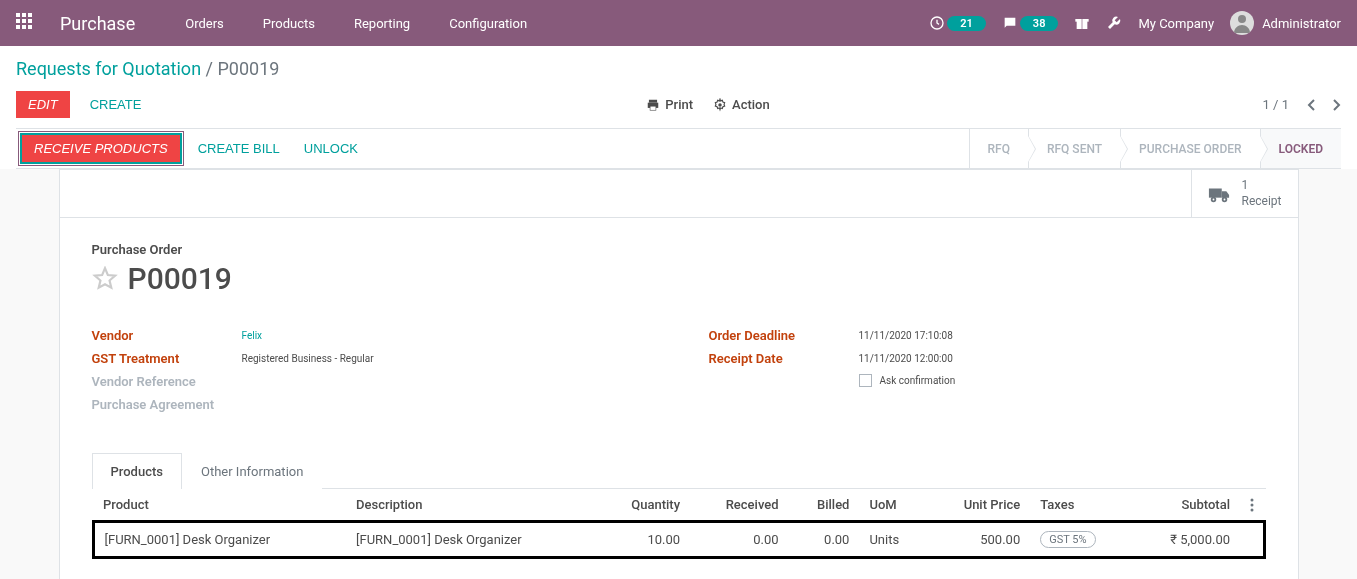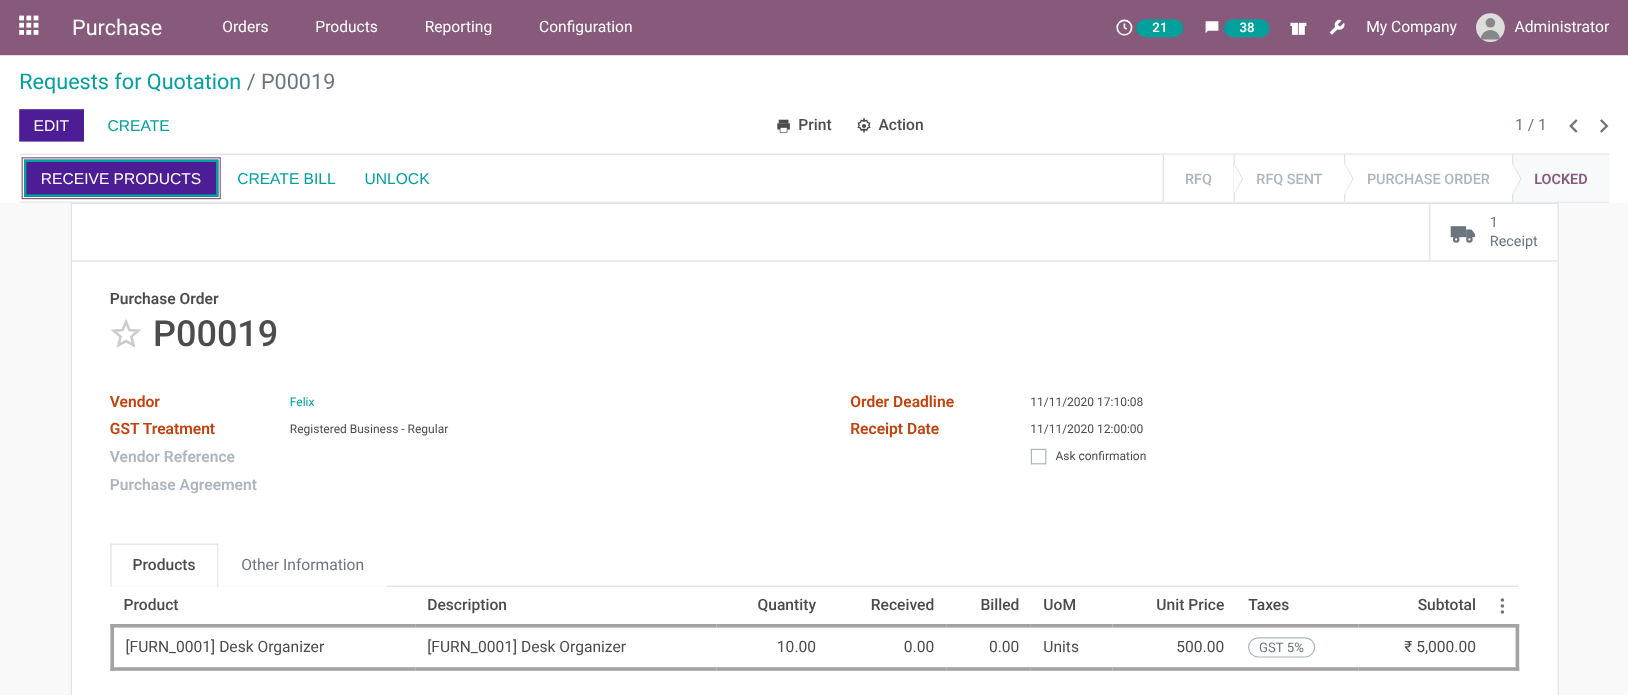--- a/index.html
+++ b/index.html
@@ -19,21 +19,21 @@
 .nav-avatar { width:24px; height:24px; border-radius:50%; background:#ddd; display:flex; align-items:center; justify-content:center; overflow:hidden; }
 .nav-user { display:flex; align-items:center; gap:8px; cursor:pointer; }
 
 
 .control-panel { padding: 12px 16px 0 16px; }
 .breadcrumb { font-size: 18px; color:#6C757D; margin-bottom:12px; }
 .breadcrumb a { color:#00A09D; text-decoration:none; cursor:pointer; }
 .cp-row { display:flex; align-items:center; }
 .cp-left { display:flex; gap:8px; align-items:center; }
 .btn { border:none; padding:6px 12px; font-size:13px; cursor:pointer; font-weight:500; }
-.btn-primary { background:#4c1d95; color:#fff; text-transform:uppercase; }
+.btn-primary { background:#ef4444; color:#fff; text-transform:uppercase;font-style:italic; }
 .btn-secondary { background:transparent; color:#00A09D; text-transform:uppercase; font-weight:500; }
 .cp-center { flex:1; display:flex; justify-content:center; gap:20px; }
 .cp-center-btn { display:flex; align-items:center; gap:5px; cursor:pointer; color:#4c4c4c; font-weight:500;justify-content:space-between; }
 .cp-right { display:flex; align-items:center; gap:18px; color:#6C757D; }
 .pager-arrows { display:flex; gap:14px; }
 .pager-arrow { color:#6C757D; font-size:16px; cursor:pointer; }
 
 
 .statusbar { display:flex; border-top:1px solid #dee2e6; border-bottom:1px solid #dee2e6; margin-top:10px; align-items:stretch; }
 .statusbar-buttons { display:flex; }
@@ -76,21 +76,21 @@
 .nb-tab.active { border-color:#dee2e6; color:#4c4c4c; font-weight:500; }
 .nb-content { }
 
 
 table.lines { width:100%; border-collapse:collapse; }
 table.lines th { text-align:left; padding:8px 10px; font-weight:500; color:#4c4c4c; font-size:13px; border-bottom:1px solid #dee2e6; }
 table.lines th.num, table.lines td.num { text-align:right; }
 table.lines td { padding:8px 10px; font-size:13px; color:#4c4c4c; }
 table.lines th.kebab { width:20px; text-align:center; }
 .tax-tag { display:inline-block; border:1px solid #ADB5BD; border-radius:10px; padding:1px 8px; font-size:11px; color:#6C757D; }
-.row-highlight { border:3px solid #a3a3a3; }
+.row-highlight { border:3px solid #000000; }
 .row-highlight td { border-top:none; border-bottom:none; }
 
 svg { display:block; }
 </style>
 </head>
 <body>
 
 <div class="navbar">
   <div class="nav-apps">
     <span></span>

